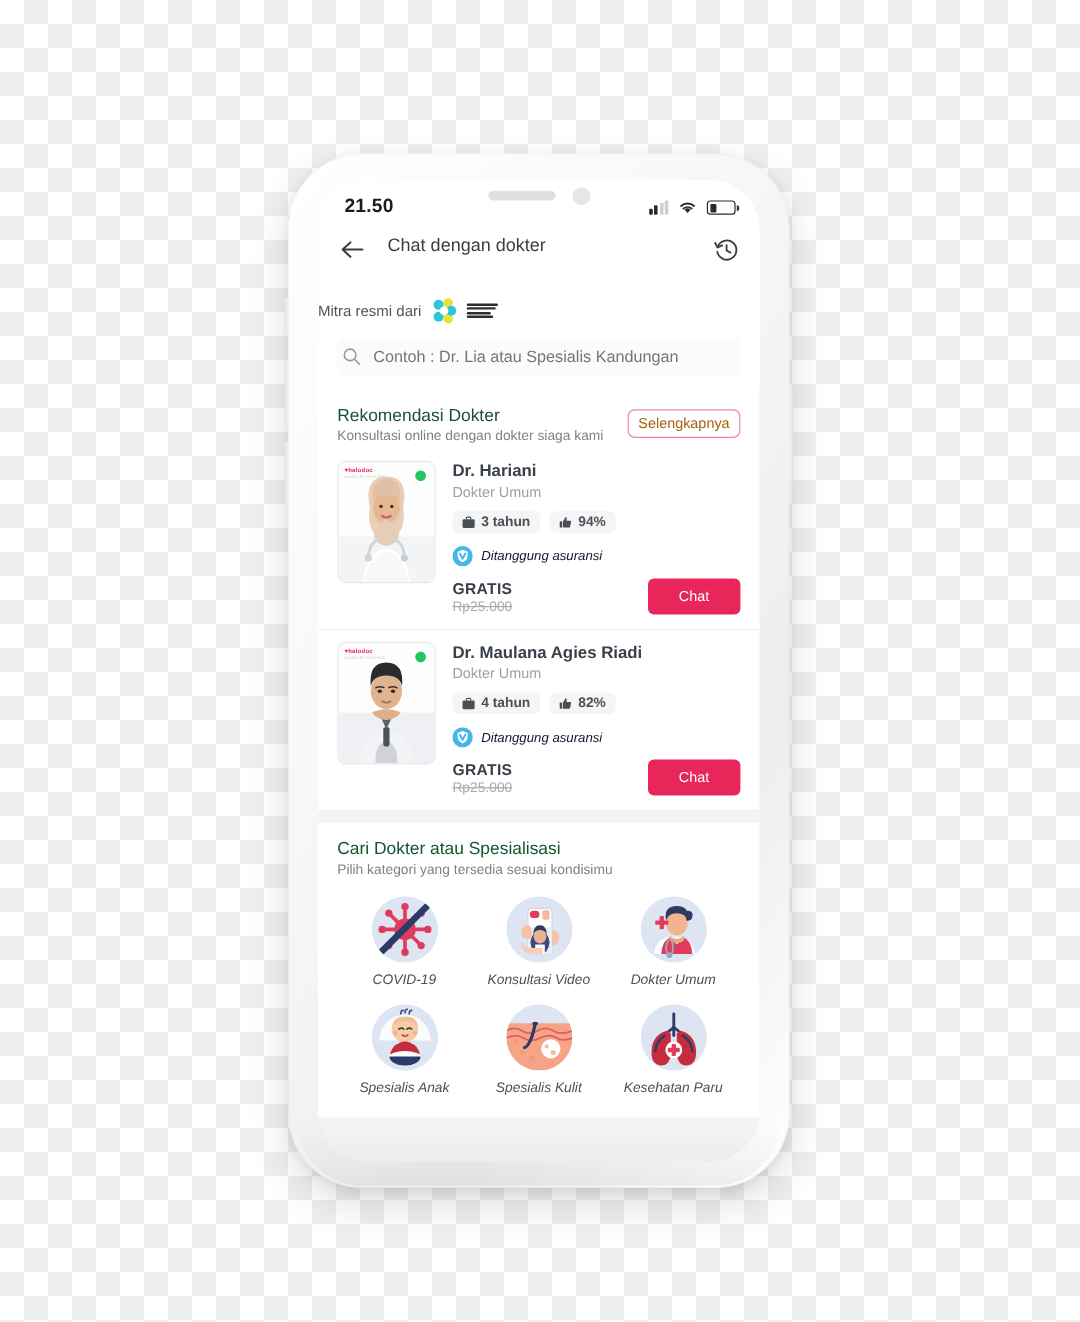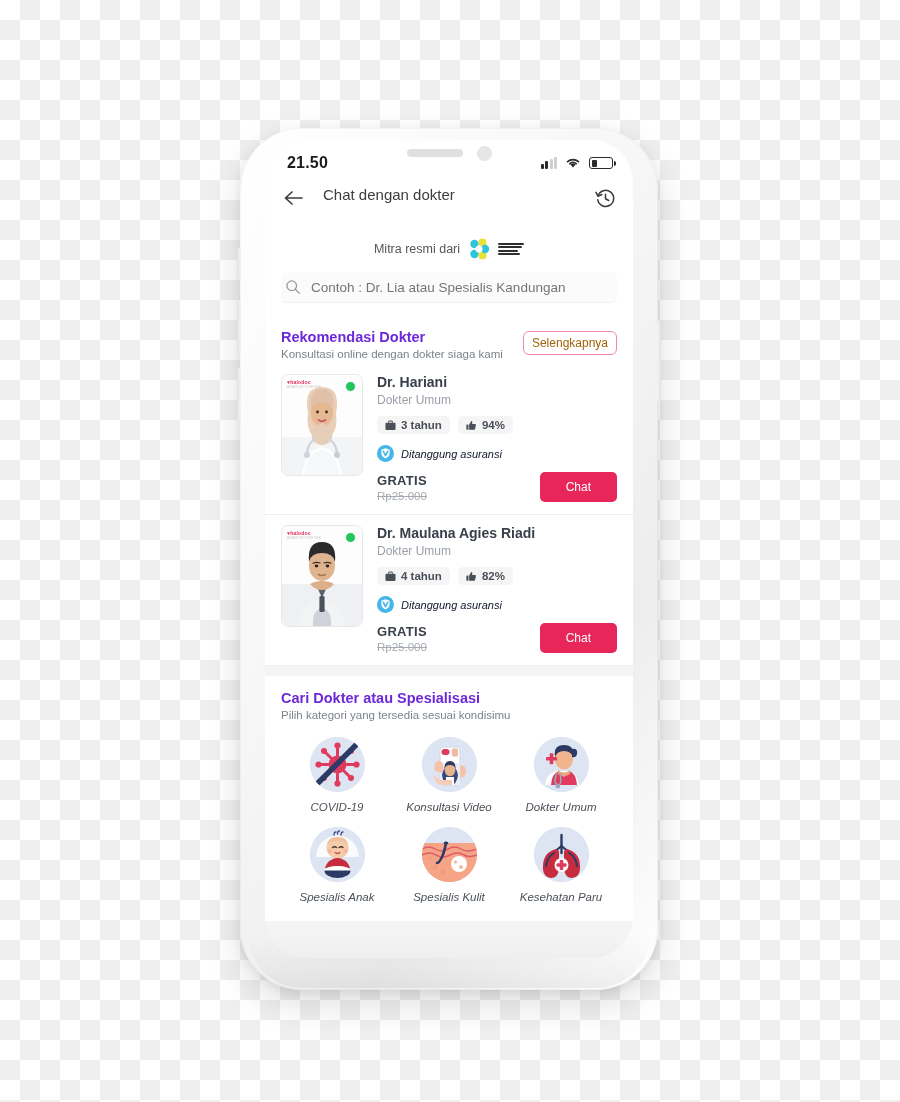--- a/index.html
+++ b/index.html
@@ -35,21 +35,21 @@
   .side-btn{position:absolute;left:-3px;width:4px;border-radius:3px;
     background:linear-gradient(to right,#e2e2e2,#f4f4f4);}
   .side-btn.b1{top:120px;height:30px;}
   .side-btn.b2{top:172px;height:54px;}
   .side-btn.b3{top:240px;height:54px;}
   .side-btn.pwr{left:auto;right:-3px;top:196px;height:78px;
     background:linear-gradient(to left,#e2e2e2,#f4f4f4);}
 
   
   .screen{
-    position:absolute;left:25px;top:12px;width:368px;height:818px;
+    position:absolute;left:25px;top:22px;width:368px;height:818px;
     border-radius:42px;background:#fbfbfb;overflow:hidden;
   }
   .notch{
     position:absolute;left:50%;transform:translateX(-50%);top:-2px;
     width:150px;height:30px;border-radius:0 0 18px 18px;
     background:transparent;display:flex;align-items:center;justify-content:center;gap:14px;
   }
   .speaker{width:56px;height:8px;border-radius:5px;background:#e0e0e0;}
   .cam{width:15px;height:15px;border-radius:50%;background:#e6e6e6;}
 
@@ -70,21 +70,21 @@
   .batt:after{content:"";position:absolute;right:-4px;top:3px;width:2px;height:5px;
     background:#2b2b2b;border-radius:0 2px 2px 0;}
   .batt span{display:block;height:100%;width:30%;background:#2b2b2b;border-radius:1px;}
 
   
   .appbar{height:46px;background:#fff;display:flex;align-items:flex-start;padding:0 16px;}
   .appbar .title{font-size:15px;color:#3d3d3d;margin-left:18px;flex:1;}
   .icon-btn{width:24px;height:24px;display:flex;align-items:center;justify-content:center;cursor:pointer;}
 
   
-  .mitra{background:#fff;display:flex;align-items:center;justify-content:center;gap:8px;
+  .mitra{background:#fff;display:flex;align-items:center;gap:8px;
     padding:6px 0 12px;}
   .mitra .lbl{font-size:12.5px;color:#555;}
   .kemkes{display:flex;align-items:center;gap:4px;}
   .kemkes .txt{display:flex;flex-direction:column;gap:1.5px;}
   .kemkes .txt i{display:block;height:2px;background:#2e2e2e;border-radius:1px;}
   .kemkes .txt i:nth-child(1){width:26px;}
   .kemkes .txt i:nth-child(2){width:24px;}
   .kemkes .txt i:nth-child(3){width:20px;}
   .kemkes .txt i:nth-child(4){width:22px;}
 
@@ -93,21 +93,21 @@
   .search{height:30px;border-radius:6px;background:#fbfbfb;display:flex;align-items:center;
     gap:10px;padding:0 4px;border-bottom:1px solid #f0f0f0;}
   .search input{border:0;outline:0;background:transparent;font-size:13.5px;color:#8c8c8c;
     font-family:"Liberation Sans",sans-serif;flex:1;padding:0;}
 
   
   .content{background:#f4f4f4;height:calc(100% - 46px - 46px - 40px - 42px);overflow:hidden;}
   .card{background:#fff;}
   .sec-head{padding:14px 16px 4px;display:flex;align-items:flex-start;}
   .sec-head .tcol{flex:1;}
-  .sec-title{font-size:14.5px;font-weight:bold;color:#6d28d9;}
+  .sec-title{font-size:14.5px;font-weight:normal;color:#14532d;}
   .sec-sub{font-size:11.5px;color:#7d838c;margin-top:3px;}
   .pill{border:1px solid #f0899f;color:#a16207;border-radius:6px;font-size:12px;
     padding:4px 8px;background:#fff;cursor:pointer;white-space:nowrap;margin-top:2px;}
 
   
   .doc{display:flex;padding:10px 16px 12px;border-bottom:1px solid #eeeeee;}
   .photo{position:relative;width:80px;height:100px;border-radius:7px;overflow:hidden;
     border:1px solid #e8e8e8;flex:0 0 80px;background:#fff;}
   .photo .wm{position:absolute;left:5px;top:4px;font-size:5px;color:#e8265a;letter-spacing:.2px;
     font-weight:bold;}

